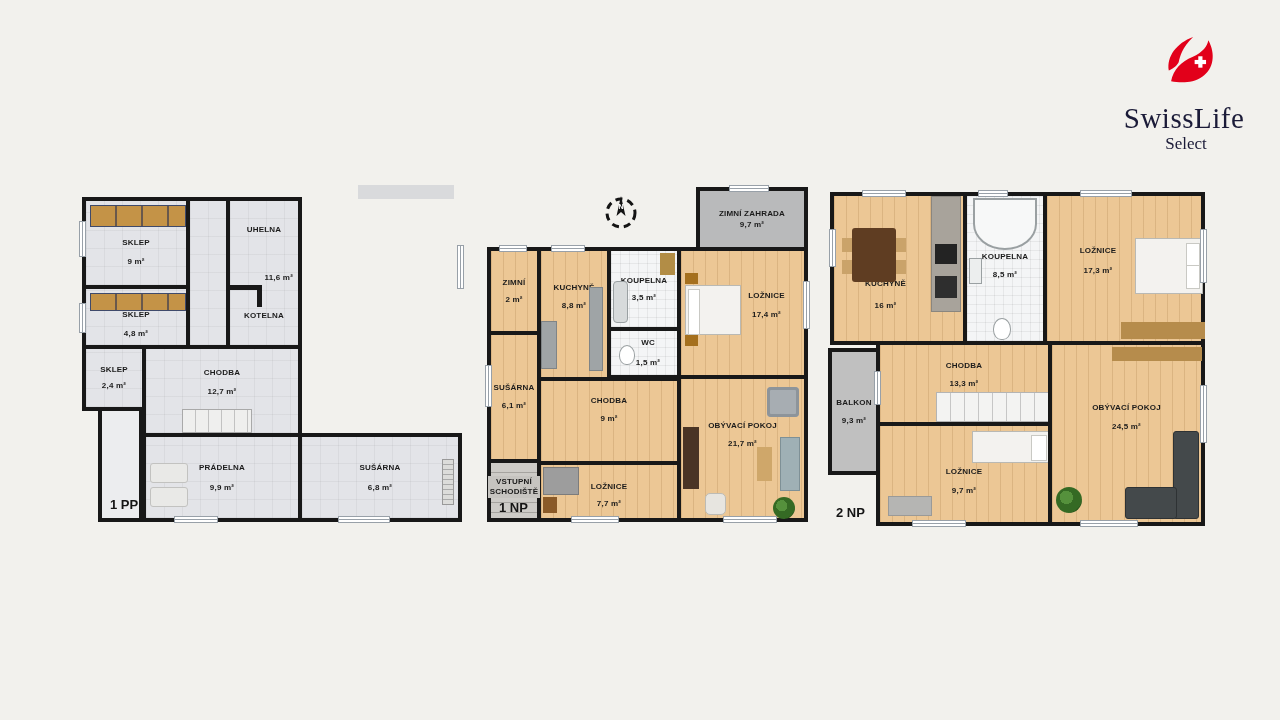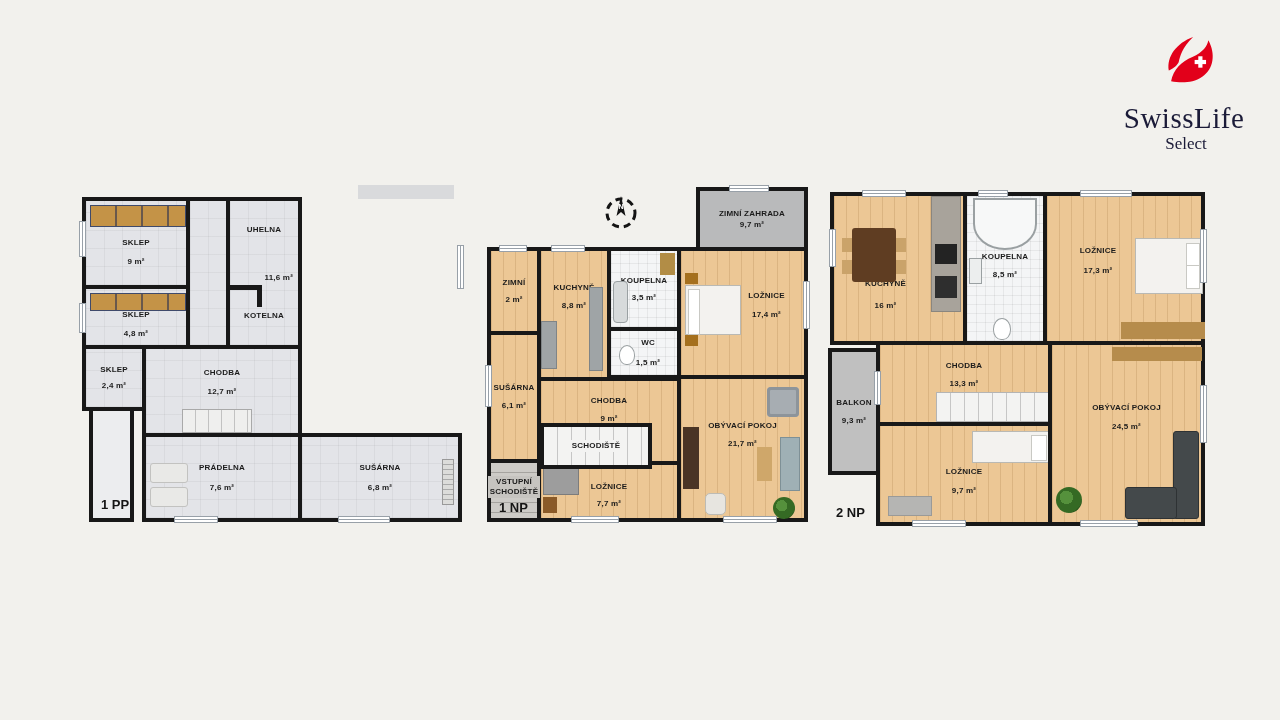--- a/index.html
+++ b/index.html
@@ -68,21 +68,21 @@
       </div>
   </div>
 
   <div class="room f-base" style="left:12px;top:160px;width:64px;height:66px">
     <div class="lbl" style="gap:6px">
         <span class="nm">SKLEP</span>
         <span class="ar">2,4 m²</span>
       </div>
   </div>
 
-  <div class="room f-conc" style="left:19px;top:222px;width:45px;height:115px">
+  <div class="room f-conc" style="left:28px;top:222px;width:45px;height:115px">
     <div class="floorlab" style="left:8px;bottom:6px">1 PP</div>
   </div>
 
   <div class="room f-base" style="left:116px;top:12px;width:44px;height:152px"></div>
 
   <div class="room f-base" style="left:156px;top:12px;width:76px;height:152px">
     <span class="nm" style="position:absolute;top:24px;left:0;right:0;text-align:center">UHELNA</span>
     <span class="ar" style="position:absolute;top:72px;right:5px">11,6 m²</span>
     <span class="nm2" style="position:absolute;top:110px;left:0;right:0;text-align:center">KOTELNA</span>
     <div class="fx" style="left:0;top:84px;width:32px;height:5px;background:#181818"></div>
@@ -94,21 +94,21 @@
     <div class="lbl" style="top:-18px">
         <span class="nm">CHODBA</span>
         <span class="ar">12,7 m²</span>
       </div>
     <div class="fx steps-v" style="left:36px;top:60px;width:70px;height:24px"></div>
   </div>
 
   <div class="room f-base" style="left:72px;top:248px;width:160px;height:89px">
     <div class="lbl" style="gap:10px">
         <span class="nm">PRÁDELNA</span>
-        <span class="ar">7,6 m²</span>
+        <span class="ar">9,9 m²</span>
       </div>
     <div class="fx" style="left:4px;top:26px;width:38px;height:20px;background:#e9e9e7;border:1px solid #c2c2c0;border-radius:3px"></div>
     <div class="fx" style="left:4px;top:50px;width:38px;height:20px;background:#e9e9e7;border:1px solid #c2c2c0;border-radius:3px"></div>
   </div>
 
   <div class="room f-base" style="left:228px;top:248px;width:164px;height:89px">
     <div class="lbl" style="gap:10px">
         <span class="nm">SUŠÁRNA</span>
         <span class="ar">6,8 m²</span>
       </div>
@@ -200,25 +200,20 @@
 
   <div class="room f-wood" style="left:52px;top:276px;width:144px;height:61px">
     <div class="lbl" style="top:8px;gap:7px">
         <span class="nm">LOŽNICE</span>
         <span class="ar">7,7 m²</span>
       </div>
     <div class="fx" style="left:2px;top:2px;width:36px;height:28px;background:#9d9d9d;border:1px solid #7c7c7c"></div>
     <div class="fx" style="left:2px;top:32px;width:14px;height:16px;background:#8a5a28"></div>
   </div>
 
-  <div class="room steps-white" style="left:55px;top:238px;width:112px;height:46px;background-color:#f3f3f2">
-    <div class="lbl">
-        <span class="nm" style="background:#f3f3f2;padding:1px 3px">SCHODIŠTĚ</span>
-      </div>
-  </div>
 
   <div class="room steps-gray" style="left:2px;top:274px;width:54px;height:63px">
     <div class="lbl" style="top:-8px">
         <span class="nm" style="background:#c6c4c0;padding:1px 2px">VSTUPNÍ SCHODIŠTĚ</span>
       </div>
     <div class="floorlab" style="left:8px;bottom:3px">1 NP</div>
   </div>
 
   <div class="room f-wood" style="left:192px;top:190px;width:131px;height:147px">
     <div class="lbl" style="top:-28px;gap:8px">

